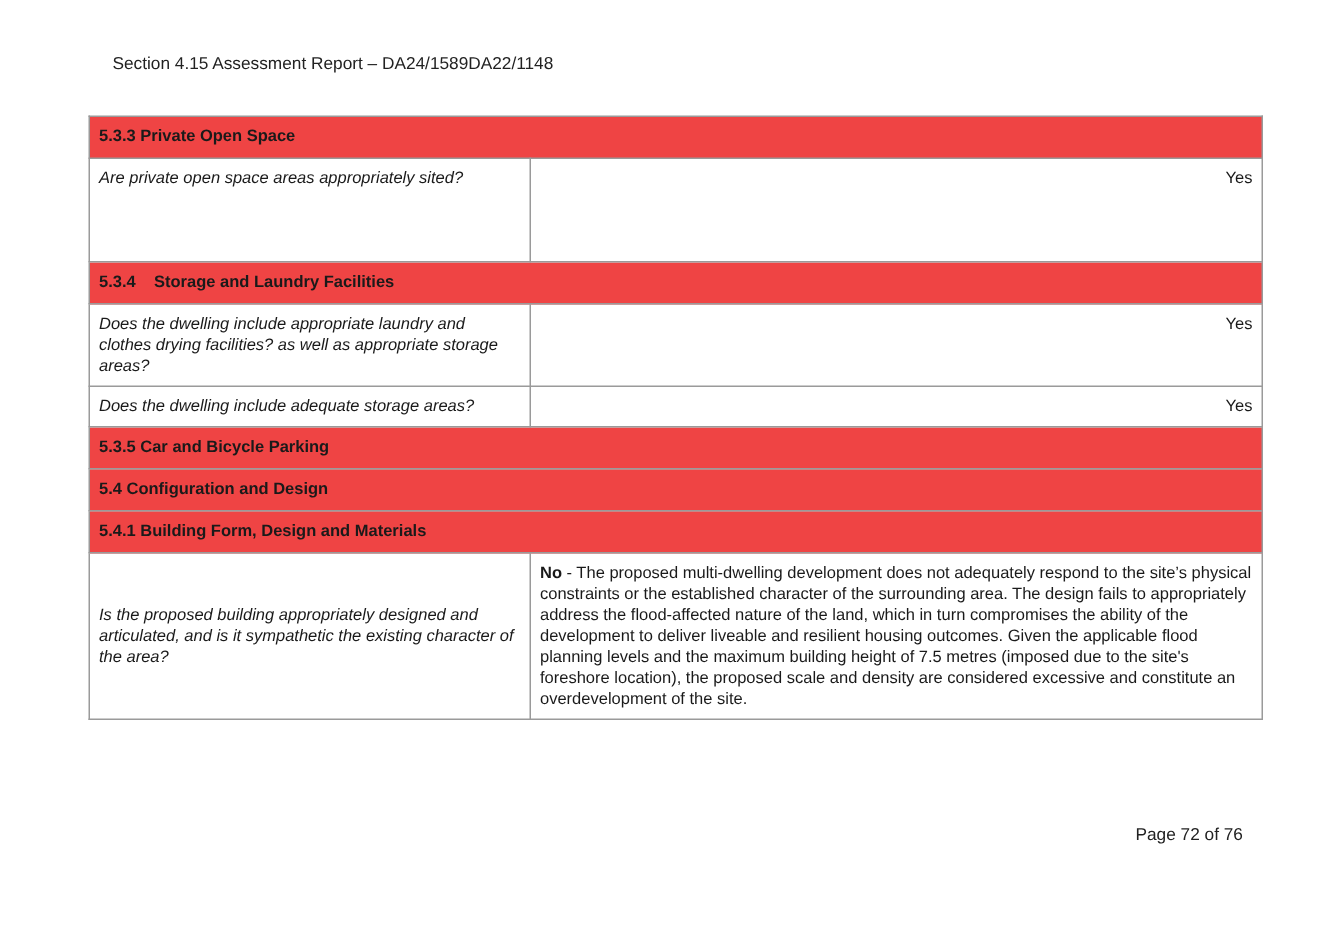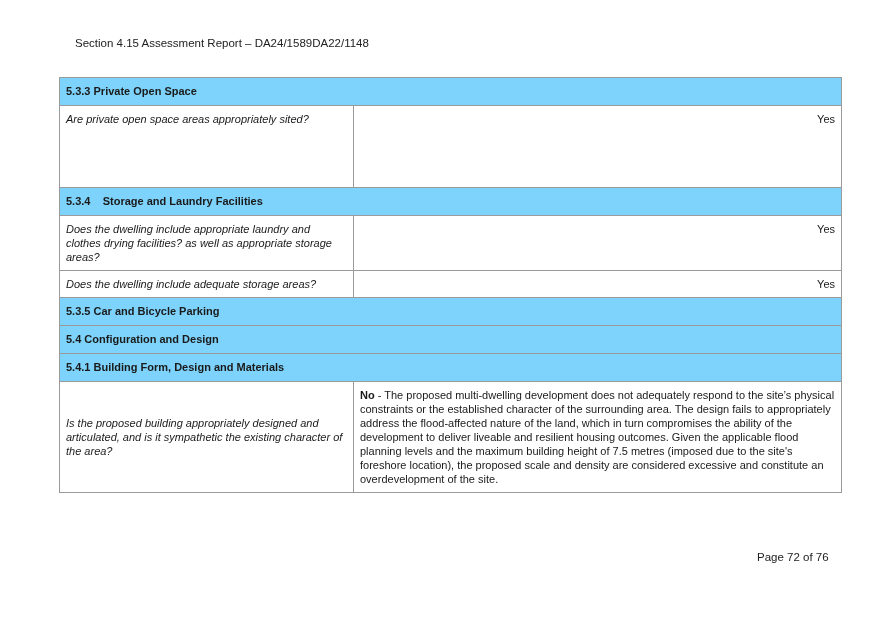--- a/index.html
+++ b/index.html
@@ -15,21 +15,21 @@
     table.assess {
       position: absolute; left: 59px; top: 77px; width: 782px;
       border-collapse: collapse; table-layout: fixed;
     }
     table.assess td {
       border: 1.5px solid #9a9a9a;
       font-size: 11px; line-height: 14px; vertical-align: top;
       padding: 6px 6px 6px 6px;
     }
     td.section {
-      background: #7dd3fc; font-weight: bold; font-size: 11px;
+      background: #ef4444; font-weight: bold; font-size: 11px;
       padding: 7px 6px 6px 6px;
       height: 28px;
     }
     td.q { font-style: italic; width: 294px; }
     td.q.justify { text-align: justify; }
     td.a.center { text-align: right; }
     td.a.justify { text-align: justify; }
     .ws { white-space: pre; }
     .footer {
       position: absolute; left: 757px; top: 551px;
@@ -44,21 +44,21 @@
 
   <table class="assess">
     <colgroup>
       <col style="width:294px">
       <col style="width:488px">
     </colgroup>
     <tbody>
         <tr>
       <td colspan="2" class="section">5.3.3 Private Open Space</td>
     </tr>
-    <tr style="height:82px">
+    <tr style="height:69px">
       <td class="q">Are private open space areas appropriately sited?</td>
       <td class="a center">Yes</td>
     </tr>
     <tr>
       <td colspan="2" class="section ws">5.3.4    Storage and Laundry Facilities</td>
     </tr>
     <tr style="height:54px">
       <td class="q">Does the dwelling include appropriate laundry and clothes drying facilities? as well as appropriate storage areas?</td>
       <td class="a center">Yes</td>
     </tr>

